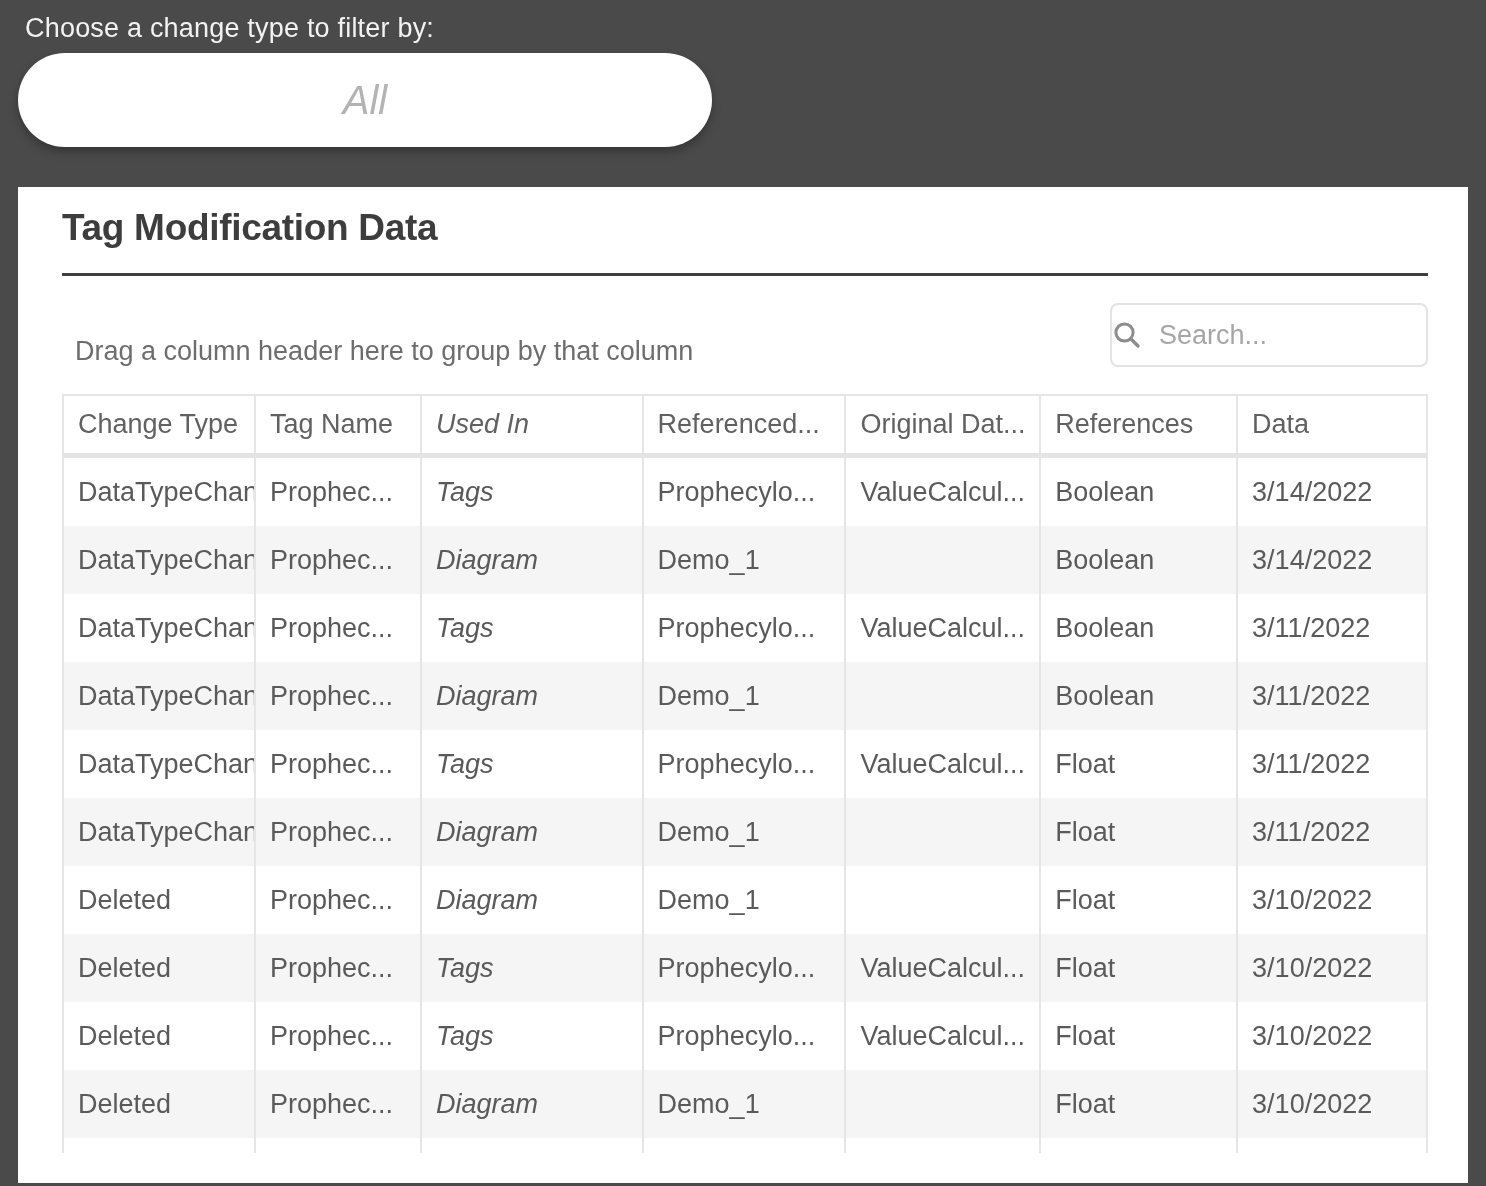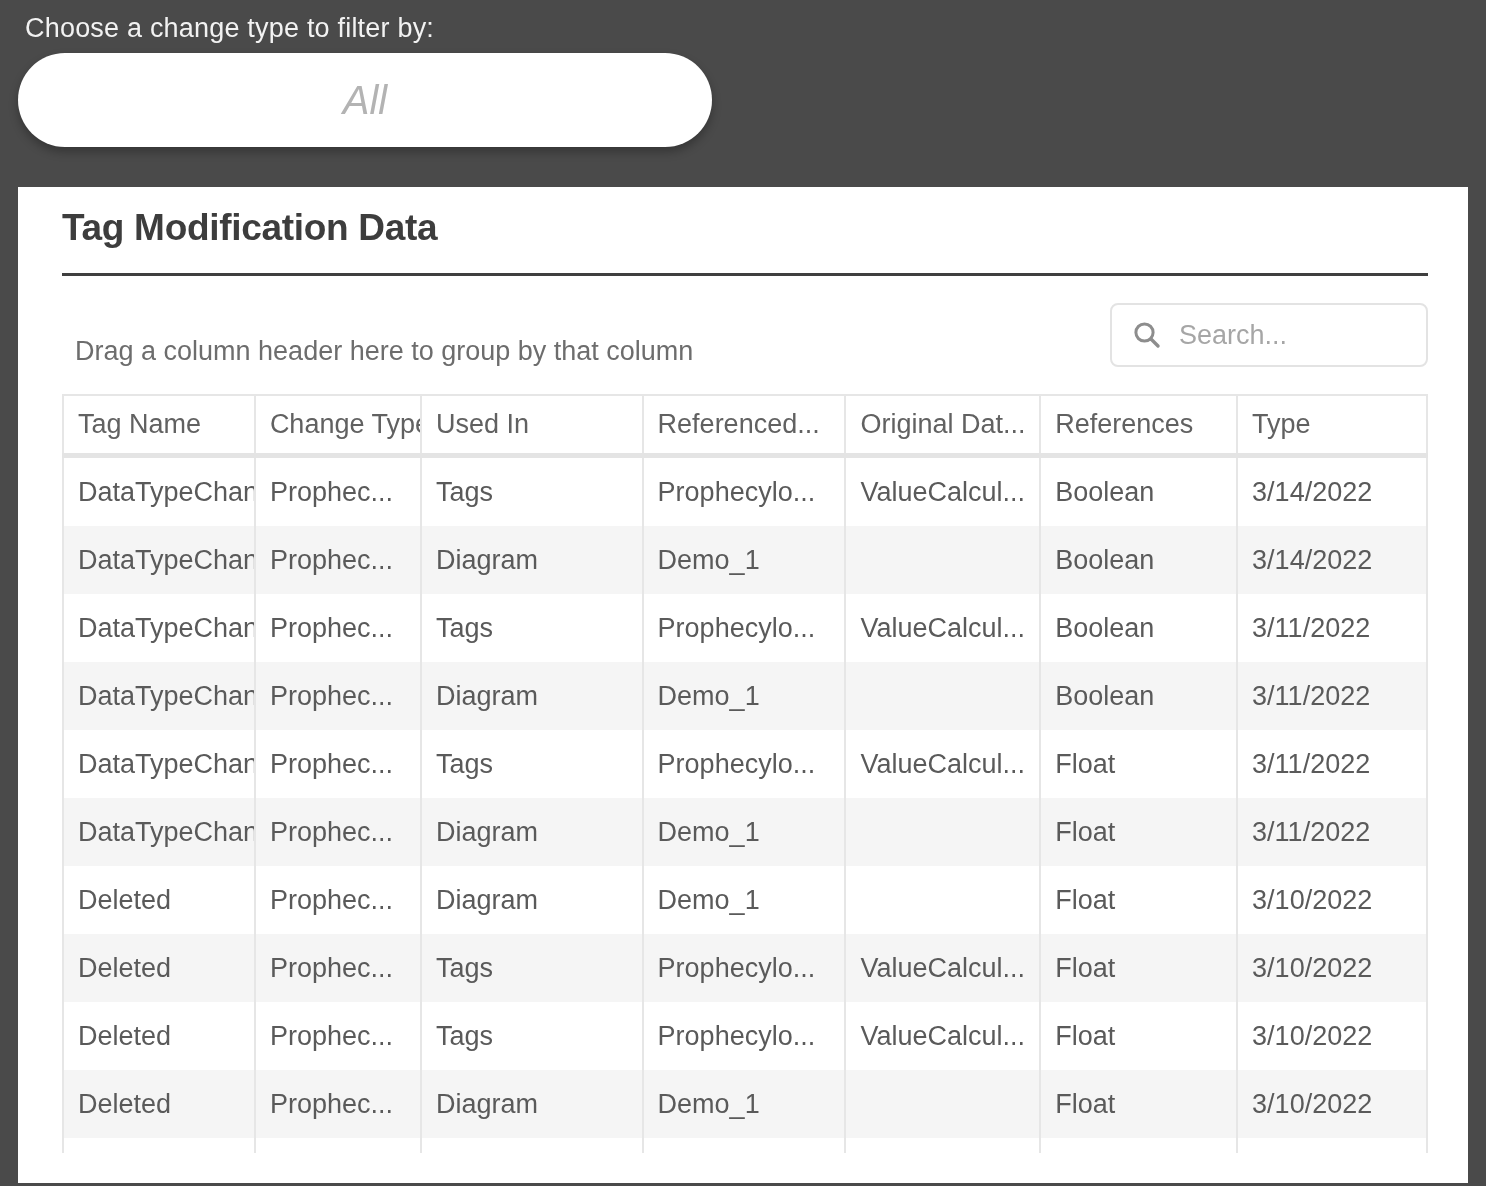--- a/index.html
+++ b/index.html
@@ -41,21 +41,21 @@
   .title-rule { border:none; border-top:3px solid #3f3f3f; margin-top:24px; }
 
   
   .grid-toolbar {
     margin-top:27px; height:64px;
     display:flex; justify-content:space-between; align-items:flex-end;
   }
   .group-hint { font-size:27px; color:#6d6d6d; padding-left:13px; }
   .search-box {
     width:318px; height:64px; border:2px solid #e3e3e3; border-radius:8px;
-    display:flex; align-items:center; padding-left:20px; gap:17px;
+    display:flex; align-items:center; gap:17px;
     background:#fff;
   }
   .search-box svg { flex:0 0 auto; display:block; }
   .search-placeholder { font-size:27px; color:#a6a6a6; }
 
   
   .grid { margin-top:27px; width:1366px; }
   .grid-header {
     display:flex; height:64px;
     border-top:2px solid #e6e6e6; border-bottom:5px solid #e4e4e4;
@@ -68,21 +68,21 @@
   .grid-row.partial { height:15px; }
   .grid-cell {
     display:flex; align-items:center;
     padding-left:14px; padding-right:12px;
     white-space:nowrap; overflow:hidden;
     border-right:2px solid #e6e6e6;
     font-size:27px; color:#5a5a5a;
   }
   .grid-cell:nth-child(1) { width:195px; border-left:2px solid #e6e6e6; }
   .grid-cell:nth-child(2) { width:167px; }
-  .grid-cell:nth-child(3) { width:223px; }
+  .grid-cell:nth-child(3) { width:223px;font-style:italic; }
   .grid-cell:nth-child(4) { width:204px; }
   .grid-cell:nth-child(5) { width:196px; }
   .grid-cell:nth-child(6) { width:198px; }
   .grid-cell:nth-child(7) { width:191px; }
 </style>
 </head>
 <body>
 
 <div class="filter-section">
   <div class="filter-label">Choose a change type to filter by:</div>
@@ -101,27 +101,27 @@
       <svg width="30" height="30" viewBox="0 0 30 30">
         <circle cx="12.5" cy="12.5" r="8.6" fill="none" stroke="#8d8d8d" stroke-width="3"></circle>
         <line x1="19" y1="19" x2="26" y2="26" stroke="#8d8d8d" stroke-width="3.4" stroke-linecap="round"></line>
       </svg>
       <span class="search-placeholder">Search...</span>
     </div>
   </div>
 
   <div class="grid">
     <div class="grid-header">
+        <div class="grid-cell">Change Type</div>
         <div class="grid-cell">Tag Name</div>
-        <div class="grid-cell">Change Type</div>
         <div class="grid-cell">Used In</div>
         <div class="grid-cell">Referenced...</div>
         <div class="grid-cell">Original Dat...</div>
         <div class="grid-cell">References</div>
-        <div class="grid-cell">Type</div>
+        <div class="grid-cell">Data</div>
       </div>
     <div>
         <div class="grid-row">
           <div class="grid-cell">DataTypeChanged</div>
           <div class="grid-cell">Prophec...</div>
           <div class="grid-cell">Tags</div>
           <div class="grid-cell">Prophecylo...</div>
           <div class="grid-cell">ValueCalcul...</div>
           <div class="grid-cell">Boolean</div>
           <div class="grid-cell">3/14/2022</div>

